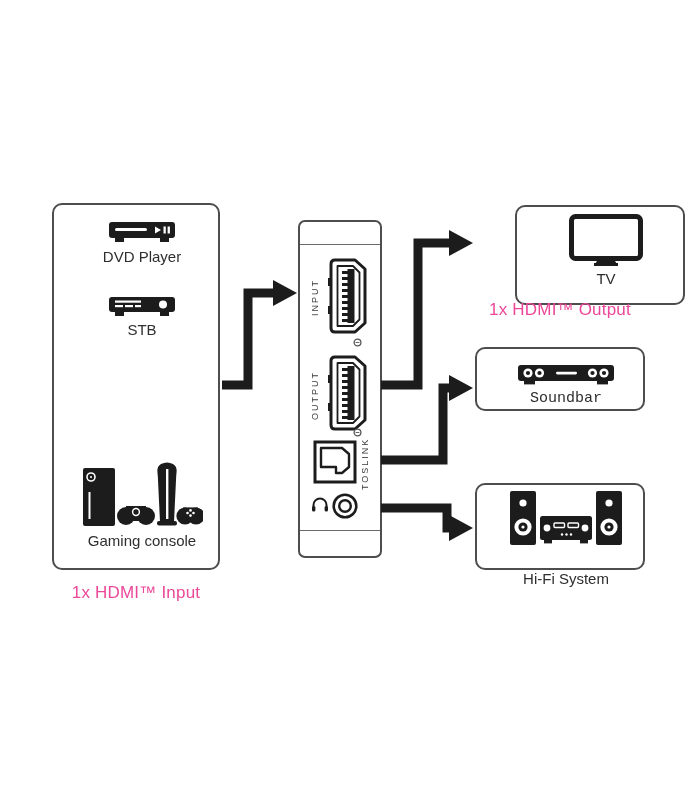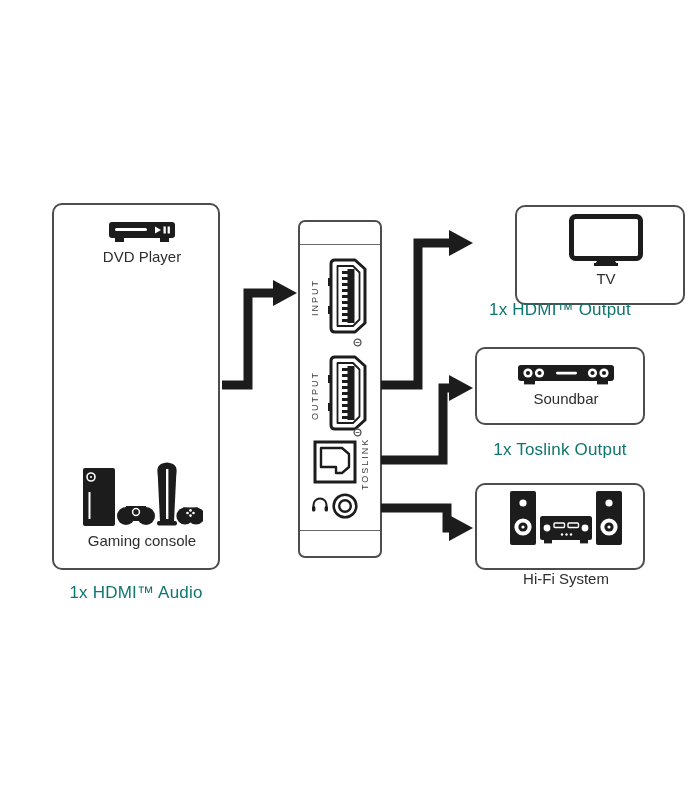--- a/index.html
+++ b/index.html
@@ -1,21 +1,21 @@
 <!DOCTYPE html>
 <html><head>
 <meta charset="utf-8">
 <style>
   html,body{margin:0;padding:0;background:#fff;}
   .canvas{position:relative;width:700px;height:800px;background:#fff;overflow:hidden;
           font-family:"Liberation Sans", sans-serif;color:#2e2e2e;}
   .box{position:absolute;border:2px solid #4d4d4d;border-radius:10px;background:#fff;box-sizing:border-box;}
   .item{position:absolute;left:12px;right:0;display:flex;flex-direction:column;align-items:center;}
   .item .lbl{margin-top:5px;font-size:15px;line-height:1.1;color:#2e2e2e;}
-  .caption{position:absolute;font-size:17px;text-align:center;color:#0f766e;letter-spacing:.2px;}
+  .caption{position:absolute;font-size:17px;text-align:center;color:#ec4899;letter-spacing:.2px;}
   .dev{position:absolute;left:298px;top:220px;width:84px;height:338px;border:2px solid #4d4d4d;
        border-radius:7px;background:#fff;box-sizing:border-box;}
   .dev .capline{position:absolute;left:0;right:0;height:0;border-top:1.5px solid #6a6a6a;}
   .vlabel{position:absolute;writing-mode:vertical-rl;transform:rotate(180deg);
           font-size:9px;letter-spacing:2px;color:#3c3c3c;text-align:center;}
   .abs{position:absolute;}
   svg{display:block;}
   .arrows{position:absolute;left:0;top:0;pointer-events:none;}
 </style>
 </head>
@@ -33,20 +33,35 @@
           <polygon points="47,4.5 53,8 47,11.5" fill="#fff"></polygon>
           <rect x="55.5" y="4.5" width="2.3" height="7" fill="#fff"></rect>
           <rect x="59.6" y="4.5" width="2.3" height="7" fill="#fff"></rect>
           <rect x="7" y="16" width="9" height="4" fill="#1c1c1c"></rect>
           <rect x="52" y="16" width="9" height="4" fill="#1c1c1c"></rect>
         </svg>
       </span>
       <span class="lbl">DVD Player</span>
     </div>
 
+    <div class="item" style="top:92px;">
+      <span>
+        <svg width="68" height="20" viewBox="0 0 68 20">
+          <rect x="1" y="0" width="66" height="15" rx="3" fill="#1c1c1c"></rect>
+          <rect x="7" y="3.5" width="26" height="2.2" fill="#fff"></rect>
+          <rect x="7" y="8" width="8" height="2.2" fill="#fff"></rect>
+          <rect x="17" y="8" width="8" height="2.2" fill="#fff"></rect>
+          <rect x="27" y="8" width="6" height="2.2" fill="#fff"></rect>
+          <circle cx="55" cy="7.5" r="4" fill="#fff"></circle>
+          <rect x="7" y="15" width="9" height="4" fill="#1c1c1c"></rect>
+          <rect x="52" y="15" width="9" height="4" fill="#1c1c1c"></rect>
+        </svg>
+      </span>
+      <span class="lbl">STB</span>
+    </div>
 
 
     <div class="item" style="top:257px;text-align:center;">
       <span>
         <svg width="122" height="66" viewBox="0 0 122 66">
 
           <rect x="2" y="6" width="32" height="58" rx="2" fill="#1c1c1c"></rect>
           <circle cx="10" cy="15" r="4" fill="none" stroke="#fff" stroke-width="1.6"></circle>
           <circle cx="10" cy="15" r="1" fill="#fff"></circle>
           <rect x="7.5" y="30" width="2" height="27" fill="#fff"></rect>
@@ -70,21 +85,21 @@
             <circle cx="112.5" cy="51" r="1.3" fill="#fff"></circle>
             <circle cx="109.5" cy="48.4" r="1.3" fill="#fff"></circle>
             <circle cx="109.5" cy="53.6" r="1.3" fill="#fff"></circle>
           </g>
         </svg>
       </span>
       <span class="lbl">Gaming console</span>
     </div>
   </div>
 
-  <div class="caption" style="left:52px;top:583px;width:168px;">1x HDMI™ Audio</div>
+  <div class="caption" style="left:52px;top:583px;width:168px;">1x HDMI™ Input</div>
 
   <div class="dev">
     <div class="capline" style="top:22px;"></div>
     <div class="capline" style="top:308px;"></div>
 
     <span class="vlabel" style="left:10px;top:40px;height:72px;">INPUT</span>
     <span class="abs" style="left:28px;top:36px;">
       <svg width="40" height="76" viewBox="0 0 40 76">
         <path d="M7,2 L27,2 L37,11 L37,65 L27,74 L7,74 Q3,74 3,70 L3,6 Q3,2 7,2 Z" fill="#fff" stroke="#1c1c1c" stroke-width="3" stroke-linejoin="round"></path>
         <path d="M9.5,8 L25,8 L31.5,14.5 L31.5,61.5 L25,68 L9.5,68 L9.5,8 Z" fill="none" stroke="#1c1c1c" stroke-width="1.8" stroke-linejoin="round"></path>
@@ -172,42 +187,41 @@
           <rect x="2.5" y="2.5" width="69" height="42" rx="4" fill="#fff" stroke="#1c1c1c" stroke-width="5"></rect>
           <polygon points="30,44 44,44 48,50 26,50" fill="#1c1c1c"></polygon>
           <rect x="25" y="49" width="24" height="3" fill="#1c1c1c"></rect>
         </svg>
       </span>
       <span class="lbl">TV</span>
     </div>
   </div>
   <div class="caption" style="left:460px;top:300px;width:200px;">1x HDMI™ Output</div>
 
-  <div class="box" style="left:475px;top:347px;width:170px;height:78px;">
+  <div class="box" style="left:475px;top:347px;width:170px;height:64px;font-family:Liberation Mono, monospace;">
     <div class="item" style="top:16px;">
       <span>
         <svg width="98" height="21" viewBox="0 0 98 21">
           <rect x="1" y="0" width="96" height="16" rx="3" fill="#1c1c1c"></rect>
           <circle cx="11" cy="8" r="4.6" fill="#fff"></circle>
             <circle cx="11" cy="8" r="2.1" fill="#1c1c1c"></circle>
           <circle cx="22.5" cy="8" r="4.6" fill="#fff"></circle>
             <circle cx="22.5" cy="8" r="2.1" fill="#1c1c1c"></circle>
           <rect x="39" y="6.8" width="21" height="2.6" rx="1.3" fill="#fff"></rect>
           <circle cx="75.5" cy="8" r="4.6" fill="#fff"></circle>
             <circle cx="75.5" cy="8" r="2.1" fill="#1c1c1c"></circle>
           <circle cx="87" cy="8" r="4.6" fill="#fff"></circle>
             <circle cx="87" cy="8" r="2.1" fill="#1c1c1c"></circle>
           <rect x="7" y="16" width="11" height="3.4" fill="#1c1c1c"></rect>
           <rect x="80" y="16" width="11" height="3.4" fill="#1c1c1c"></rect>
         </svg>
       </span>
       <span class="lbl">Soundbar</span>
     </div>
   </div>
-  <div class="caption" style="left:460px;top:440px;width:200px;">1x Toslink Output</div>
 
   <div class="box" style="left:475px;top:483px;width:170px;height:87px;">
     <div class="item" style="top:6px;gap:19px;">
       <span>
         <svg width="112" height="56" viewBox="0 0 112 56">
 
           <rect x="0" y="0" width="26" height="54" rx="2" fill="#1c1c1c"></rect>
           <circle cx="13" cy="12" r="3.6" fill="#fff"></circle>
           <circle cx="13" cy="36" r="8.6" fill="#fff"></circle>
           <circle cx="13" cy="36" r="4.6" fill="#1c1c1c"></circle>

